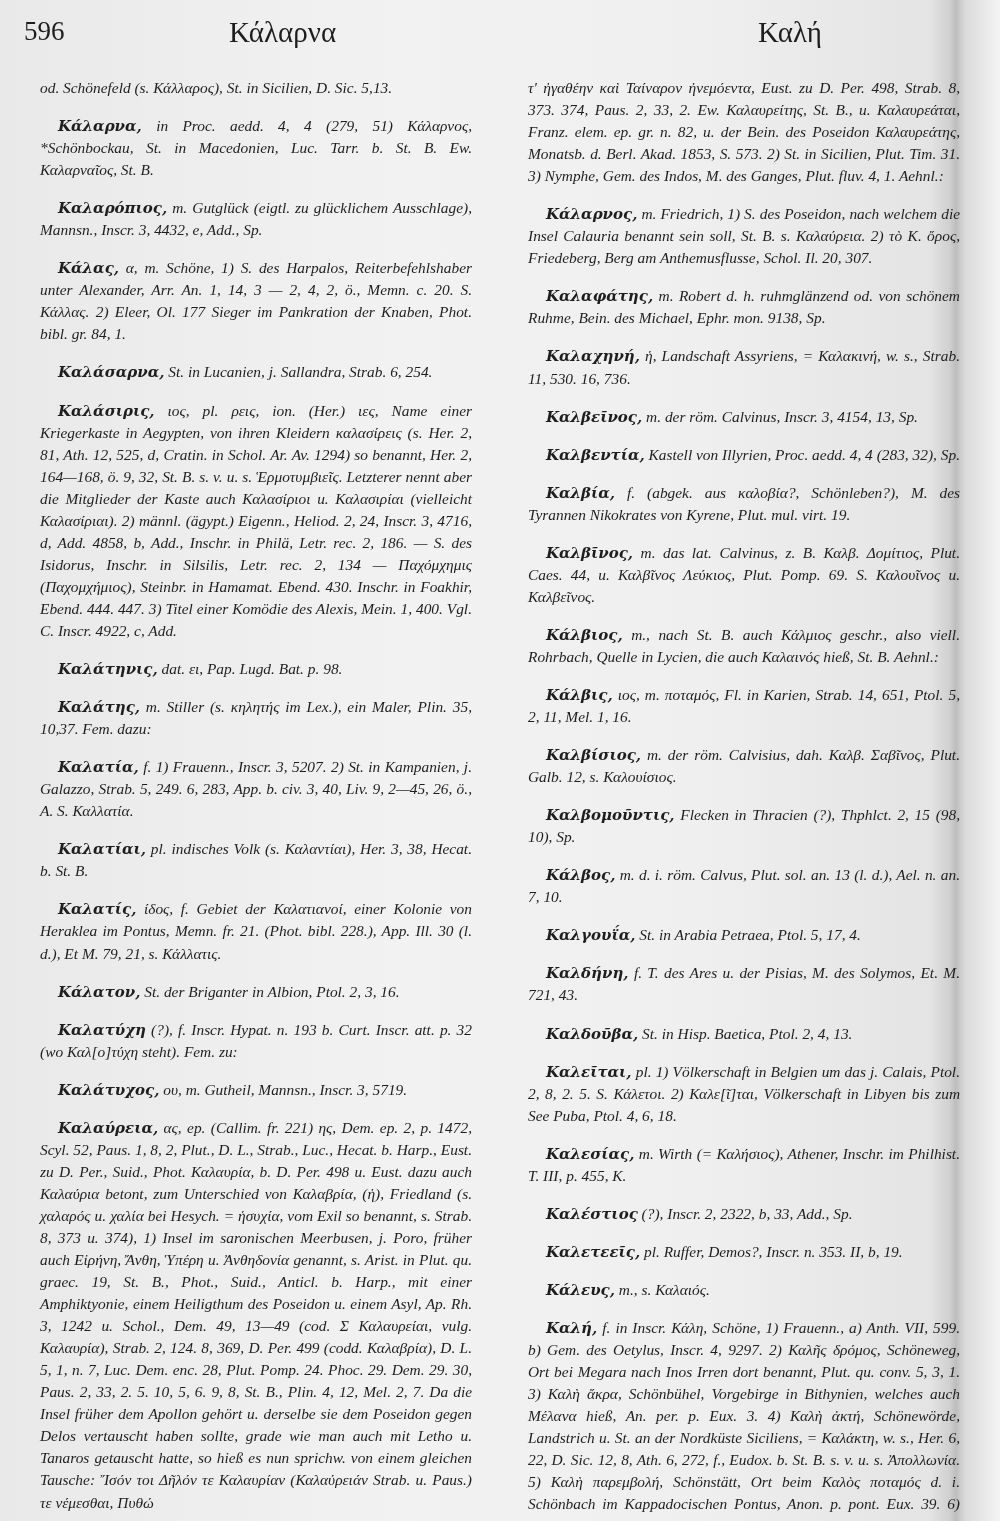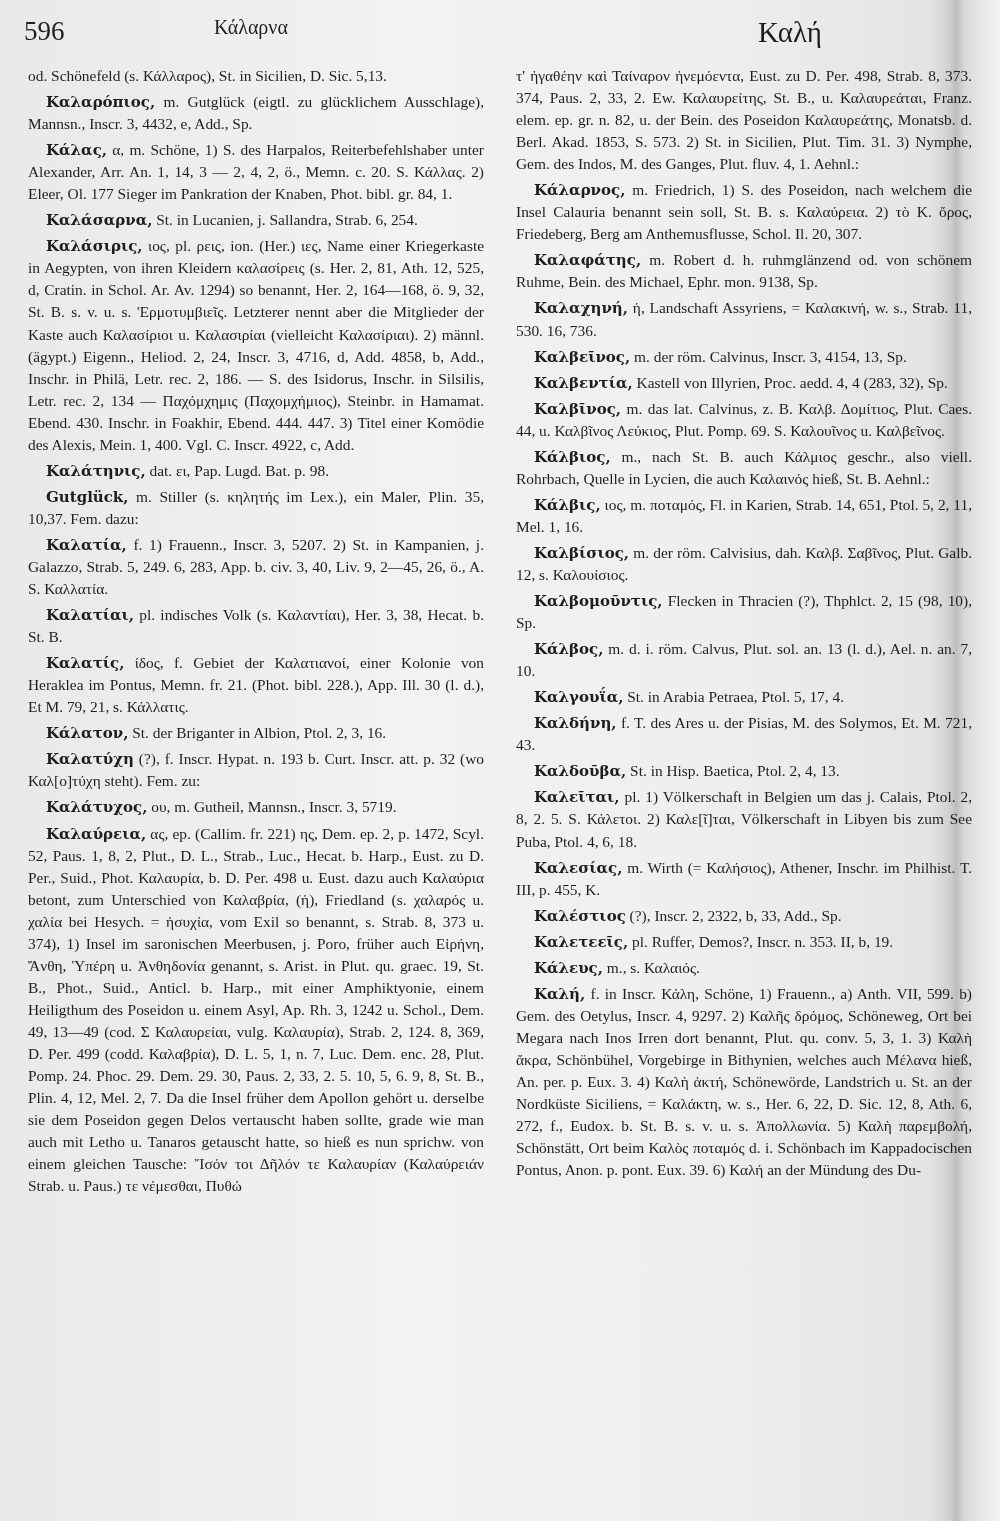--- a/index.html
+++ b/index.html
@@ -8,62 +8,64 @@
     background: #ececec;
     font-family: "DejaVu Serif", "Liberation Serif", serif;
     color: #1e1e1e;
   }
   .page {
     position: absolute; left: 0; top: 0; width: 1000px; height: 1521px;
     background: linear-gradient(90deg, #e9e9e9 0%, #f2f2f2 40%, #efefef 70%, #e4e4e4 93%, #cfcfcf 95%, #bdbdbd 95.6%, #dadada 96.5%, #f4f4f4 100%);
   }
   .header { position: absolute; top: 16px; left: 24px; right: 50px; height: 40px; }
   .page-number { position: absolute; left: 0; top: 0; font-size: 27px; font-family: "Liberation Serif", serif; }
-  .guide-left { position: absolute; left: 190px; top: 0; font-size: 20px; font-family: "Liberation Serif", serif; }
+  .guide-left { position: absolute; left: 205px; top: 0; font-size: 29px; font-family: "Liberation Serif", serif; }
   .guide-right { position: absolute; left: 710px; top: 0; font-size: 29px; font-family: "Liberation Serif", serif; margin-left: 24px; }
   .col { position: absolute; top: 61px; font-size: 15.4px; line-height: 22.05px; font-family: "Liberation Serif", serif; }
   .col-left { left: 24px; width: 464px; }
   .col-right { left: 512px; width: 464px; }
-  .entry { text-align: justify; margin: 4px; }
+  .entry { text-align: justify; margin: 16px; font-style: italic; }
   .entry.indent { text-indent: 18px; }
   .hw { font-weight: bold; font-family: "DejaVu Serif", serif; font-size: 15px; }
 </style>
 </head>
 <body>
 
 <div class="page">
   <div class="header">
     <span class="page-number">596</span>
     <span class="guide-left">Κάλαρνα</span>
     <span class="guide-right">Καλή</span>
   </div>
 
   <div class="col col-left" id="col-left">
       <p class="entry"><span>od. Schönefeld (s. Κάλλαρος), St. in Sicilien, D. Sic. 5,13.</span></p>
+      <p class="entry indent"><span class="hw">Κάλαρνα,</span><span> in Proc. aedd. 4, 4 (279, 51) Κάλαρνος, *Schönbockau, St. in Macedonien, Luc. Tarr. b. St. B. Ew. Καλαρναῖος, St. B.</span></p>
       <p class="entry indent"><span class="hw">Καλαρόπιος,</span><span> m. Gutglück (eigtl. zu glücklichem Ausschlage), Mannsn., Inscr. 3, 4432, e, Add., Sp.</span></p>
       <p class="entry indent"><span class="hw">Κάλας,</span><span> α, m. Schöne, 1) S. des Harpalos, Reiterbefehlshaber unter Alexander, Arr. An. 1, 14, 3 — 2, 4, 2, ö., Memn. c. 20. S. Κάλλας. 2) Eleer, Ol. 177 Sieger im Pankration der Knaben, Phot. bibl. gr. 84, 1.</span></p>
       <p class="entry indent"><span class="hw">Καλάσαρνα,</span><span> St. in Lucanien, j. Sallandra, Strab. 6, 254.</span></p>
       <p class="entry indent"><span class="hw">Καλάσιρις,</span><span> ιος, pl. ρεις, ion. (Her.) ιες, Name einer Kriegerkaste in Aegypten, von ihren Kleidern καλασίρεις (s. Her. 2, 81, Ath. 12, 525, d, Cratin. in Schol. Ar. Av. 1294) so benannt, Her. 2, 164—168, ö. 9, 32, St. B. s. v. u. s. Ἑρμοτυμβιεῖς. Letzterer nennt aber die Mitglieder der Kaste auch Καλασίριοι u. Καλασιρίαι (vielleicht Καλασίριαι). 2) männl. (ägypt.) Eigenn., Heliod. 2, 24, Inscr. 3, 4716, d, Add. 4858, b, Add., Inschr. in Philä, Letr. rec. 2, 186. — S. des Isidorus, Inschr. in Silsilis, Letr. rec. 2, 134 — Παχόμχημις (Παχομχήμιος), Steinbr. in Hamamat. Ebend. 430. Inschr. in Foakhir, Ebend. 444. 447. 3) Titel einer Komödie des Alexis, Mein. 1, 400. Vgl. C. Inscr. 4922, c, Add.</span></p>
       <p class="entry indent"><span class="hw">Καλάτηνις,</span><span> dat. ει, Pap. Lugd. Bat. p. 98.</span></p>
-      <p class="entry indent"><span class="hw">Gutglück,</span><span> m. Stiller (s. κηλητής im Lex.), ein Maler, Plin. 35, 10,37. Fem. dazu:</span></p>
+      <p class="entry indent"><span class="hw">Καλάτης,</span><span> m. Stiller (s. κηλητής im Lex.), ein Maler, Plin. 35, 10,37. Fem. dazu:</span></p>
       <p class="entry indent"><span class="hw">Καλατία,</span><span> f. 1) Frauenn., Inscr. 3, 5207. 2) St. in Kampanien, j. Galazzo, Strab. 5, 249. 6, 283, App. b. civ. 3, 40, Liv. 9, 2—45, 26, ö., A. S. Καλλατία.</span></p>
       <p class="entry indent"><span class="hw">Καλατίαι,</span><span> pl. indisches Volk (s. Καλαντίαι), Her. 3, 38, Hecat. b. St. B.</span></p>
       <p class="entry indent"><span class="hw">Καλατίς,</span><span> ίδος, f. Gebiet der Καλατιανοί, einer Kolonie von Heraklea im Pontus, Memn. fr. 21. (Phot. bibl. 228.), App. Ill. 30 (l. d.), Et M. 79, 21, s. Κάλλατις.</span></p>
       <p class="entry indent"><span class="hw">Κάλατον,</span><span> St. der Briganter in Albion, Ptol. 2, 3, 16.</span></p>
       <p class="entry indent"><span class="hw">Καλατύχη</span><span> (?), f. Inscr. Hypat. n. 193 b. Curt. Inscr. att. p. 32 (wo Καλ[ο]τύχη steht). Fem. zu:</span></p>
       <p class="entry indent"><span class="hw">Καλάτυχος,</span><span> ου, m. Gutheil, Mannsn., Inscr. 3, 5719.</span></p>
       <p class="entry indent"><span class="hw">Καλαύρεια,</span><span> ας, ep. (Callim. fr. 221) ης, Dem. ep. 2, p. 1472, Scyl. 52, Paus. 1, 8, 2, Plut., D. L., Strab., Luc., Hecat. b. Harp., Eust. zu D. Per., Suid., Phot. Καλαυρία, b. D. Per. 498 u. Eust. dazu auch Καλαύρια betont, zum Unterschied von Καλαβρία, (ἡ), Friedland (s. χαλαρός u. χαλία bei Hesych. = ἡσυχία, vom Exil so benannt, s. Strab. 8, 373 u. 374), 1) Insel im saronischen Meerbusen, j. Poro, früher auch Εἰρήνη, Ἄνθη, Ὑπέρη u. Ἀνθηδονία genannt, s. Arist. in Plut. qu. graec. 19, St. B., Phot., Suid., Anticl. b. Harp., mit einer Amphiktyonie, einem Heiligthum des Poseidon u. einem Asyl, Ap. Rh. 3, 1242 u. Schol., Dem. 49, 13—49 (cod. Σ Καλαυρείαι, vulg. Καλαυρία), Strab. 2, 124. 8, 369, D. Per. 499 (codd. Καλαβρία), D. L. 5, 1, n. 7, Luc. Dem. enc. 28, Plut. Pomp. 24. Phoc. 29. Dem. 29. 30, Paus. 2, 33, 2. 5. 10, 5, 6. 9, 8, St. B., Plin. 4, 12, Mel. 2, 7. Da die Insel früher dem Apollon gehört u. derselbe sie dem Poseidon gegen Delos vertauscht haben sollte, grade wie man auch mit Letho u. Tanaros getauscht hatte, so hieß es nun sprichw. von einem gleichen Tausche: Ἴσόν τοι Δῆλόν τε Καλαυρίαν (Καλαύρειάν Strab. u. Paus.) τε νέμεσθαι, Πυθώ</span></p>
     </div>
   <div class="col col-right" id="col-right">
       <p class="entry"><span>τ' ἠγαθέην καὶ Ταίναρον ἠνεμόεντα, Eust. zu D. Per. 498, Strab. 8, 373. 374, Paus. 2, 33, 2. Ew. Καλαυρείτης, St. B., u. Καλαυρεάται, Franz. elem. ep. gr. n. 82, u. der Bein. des Poseidon Καλαυρεάτης, Monatsb. d. Berl. Akad. 1853, S. 573. 2) St. in Sicilien, Plut. Tim. 31. 3) Nymphe, Gem. des Indos, M. des Ganges, Plut. fluv. 4, 1. Aehnl.:</span></p>
       <p class="entry indent"><span class="hw">Κάλαρνος,</span><span> m. Friedrich, 1) S. des Poseidon, nach welchem die Insel Calauria benannt sein soll, St. B. s. Καλαύρεια. 2) τὸ Κ. ὄρος, Friedeberg, Berg am Anthemusflusse, Schol. Il. 20, 307.</span></p>
       <p class="entry indent"><span class="hw">Καλαφάτης,</span><span> m. Robert d. h. ruhmglänzend od. von schönem Ruhme, Bein. des Michael, Ephr. mon. 9138, Sp.</span></p>
       <p class="entry indent"><span class="hw">Καλαχηνή,</span><span> ἡ, Landschaft Assyriens, = Καλακινή, w. s., Strab. 11, 530. 16, 736.</span></p>
       <p class="entry indent"><span class="hw">Καλβεῖνος,</span><span> m. der röm. Calvinus, Inscr. 3, 4154, 13, Sp.</span></p>
       <p class="entry indent"><span class="hw">Καλβεντία,</span><span> Kastell von Illyrien, Proc. aedd. 4, 4 (283, 32), Sp.</span></p>
+      <p class="entry indent"><span class="hw">Καλβία,</span><span> f. (abgek. aus καλοβία?, Schönleben?), M. des Tyrannen Nikokrates von Kyrene, Plut. mul. virt. 19.</span></p>
       <p class="entry indent"><span class="hw">Καλβῖνος,</span><span> m. das lat. Calvinus, z. B. Καλβ. Δομίτιος, Plut. Caes. 44, u. Καλβῖνος Λεύκιος, Plut. Pomp. 69. S. Καλουῖνος u. Καλβεῖνος.</span></p>
       <p class="entry indent"><span class="hw">Κάλβιος,</span><span> m., nach St. B. auch Κάλμιος geschr., also viell. Rohrbach, Quelle in Lycien, die auch Καλαινός hieß, St. B. Aehnl.:</span></p>
       <p class="entry indent"><span class="hw">Κάλβις,</span><span> ιος, m. ποταμός, Fl. in Karien, Strab. 14, 651, Ptol. 5, 2, 11, Mel. 1, 16.</span></p>
       <p class="entry indent"><span class="hw">Καλβίσιος,</span><span> m. der röm. Calvisius, dah. Καλβ. Σαβῖνος, Plut. Galb. 12, s. Καλουίσιος.</span></p>
       <p class="entry indent"><span class="hw">Καλβομοῦντις,</span><span> Flecken in Thracien (?), Thphlct. 2, 15 (98, 10), Sp.</span></p>
       <p class="entry indent"><span class="hw">Κάλβος,</span><span> m. d. i. röm. Calvus, Plut. sol. an. 13 (l. d.), Ael. n. an. 7, 10.</span></p>
       <p class="entry indent"><span class="hw">Καλγουΐα,</span><span> St. in Arabia Petraea, Ptol. 5, 17, 4.</span></p>
       <p class="entry indent"><span class="hw">Καλδήνη,</span><span> f. T. des Ares u. der Pisias, M. des Solymos, Et. M. 721, 43.</span></p>
       <p class="entry indent"><span class="hw">Καλδοῦβα,</span><span> St. in Hisp. Baetica, Ptol. 2, 4, 13.</span></p>
       <p class="entry indent"><span class="hw">Καλεῖται,</span><span> pl. 1) Völkerschaft in Belgien um das j. Calais, Ptol. 2, 8, 2. 5. S. Κάλετοι. 2) Καλε[ῖ]ται, Völkerschaft in Libyen bis zum See Puba, Ptol. 4, 6, 18.</span></p>

